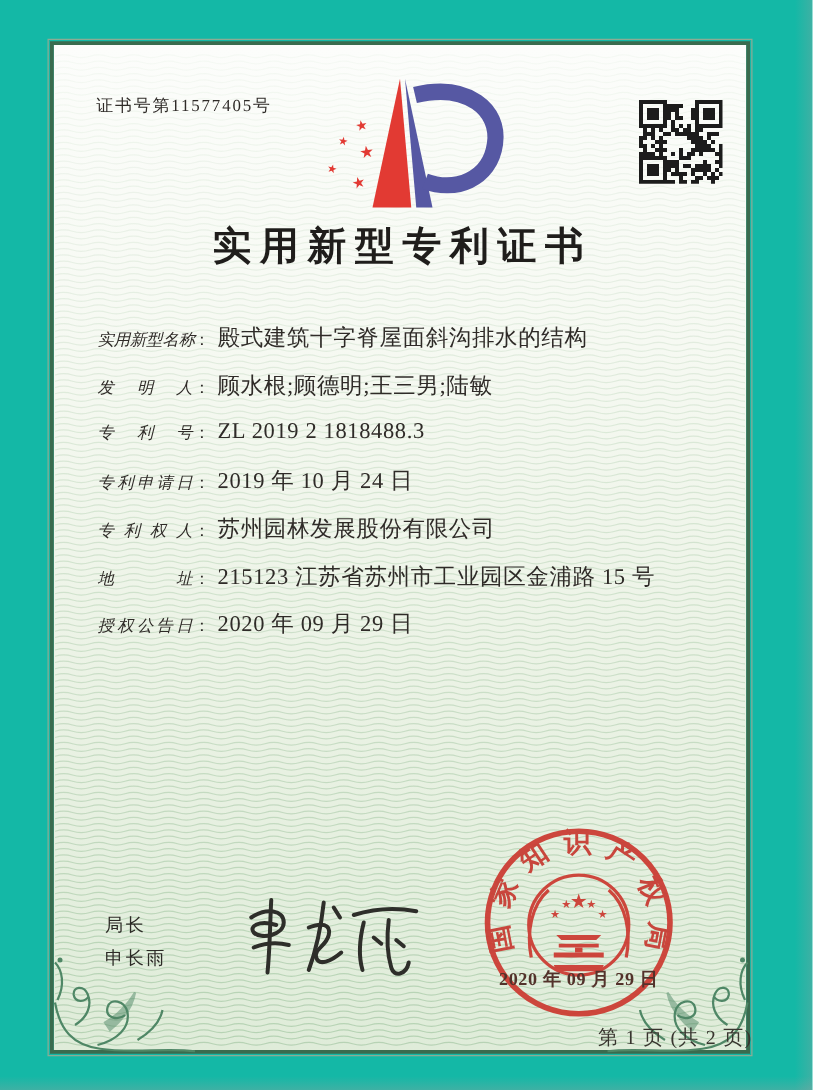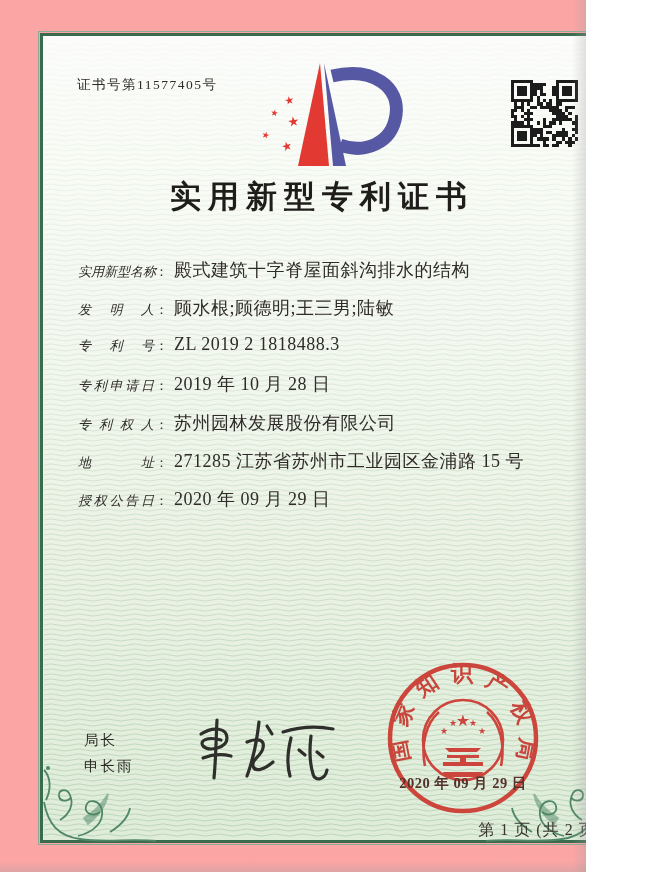--- a/index.html
+++ b/index.html
@@ -1,16 +1,16 @@
 <!DOCTYPE html>
 <html><head>
 <meta charset="utf-8">
 <style>
   html,body{margin:0;padding:0;background:#ffffff;}
-  .page{position:relative;width:586px;height:872px;background:#fca5a5;overflow:hidden;
+  .page{position:relative;width:650px;height:872px;background:#14b8a6;overflow:hidden;
         font-family:"Liberation Serif","DejaVu Serif",serif;}
   
   .shadow-right{position:absolute;top:0;right:0;width:14px;height:100%;
     background:linear-gradient(90deg,rgba(255,255,255,0),rgba(160,160,160,.30));}
   .shadow-bottom{position:absolute;left:0;bottom:0;width:100%;height:11px;
     background:linear-gradient(180deg,rgba(255,255,255,0),rgba(160,160,160,.30));}
   
   .frame{position:absolute;left:38px;top:31px;width:564px;height:814px;
          border:1px solid #8cab94;box-sizing:border-box;}
   .frame-inner{position:absolute;inset:1px;border:3px solid #3a6b4e;box-sizing:border-box;
@@ -478,27 +478,27 @@
   <div class="row" style="top:258px">
     <span class="flabel">实用新型名称</span><span class="colon">：</span><span class="fvalue">殿式建筑十字脊屋面斜沟排水的结构</span>
   </div>
   <div class="row" style="top:296px">
     <span class="flabel">发明人</span><span class="colon">：</span><span class="fvalue">顾水根;顾德明;王三男;陆敏</span>
   </div>
   <div class="row" style="top:334px">
     <span class="flabel">专利号</span><span class="colon">：</span><span class="fvalue">ZL 2019 2 1818488.3</span>
   </div>
   <div class="row" style="top:372px">
-    <span class="flabel">专利申请日</span><span class="colon">：</span><span class="fvalue">2019 年 10 月 28 日</span>
+    <span class="flabel">专利申请日</span><span class="colon">：</span><span class="fvalue">2019 年 10 月 24 日</span>
   </div>
   <div class="row" style="top:411px">
     <span class="flabel">专利权人</span><span class="colon">：</span><span class="fvalue">苏州园林发展股份有限公司</span>
   </div>
   <div class="row" style="top:449px">
-    <span class="flabel">地址</span><span class="colon">：</span><span class="fvalue">271285 江苏省苏州市工业园区金浦路 15 号</span>
+    <span class="flabel">地址</span><span class="colon">：</span><span class="fvalue">215123 江苏省苏州市工业园区金浦路 15 号</span>
   </div>
   <div class="row" style="top:487px;width:500px">
     <span class="flabel">授权公告日</span><span class="colon">：</span><span class="fvalue">2020 年 09 月 29 日</span>
   </div>
 
   <div class="paras">
   </div>
 
   <div class="signer signer-title">局长</div>
   <div class="signer signer-name">申长雨</div>

